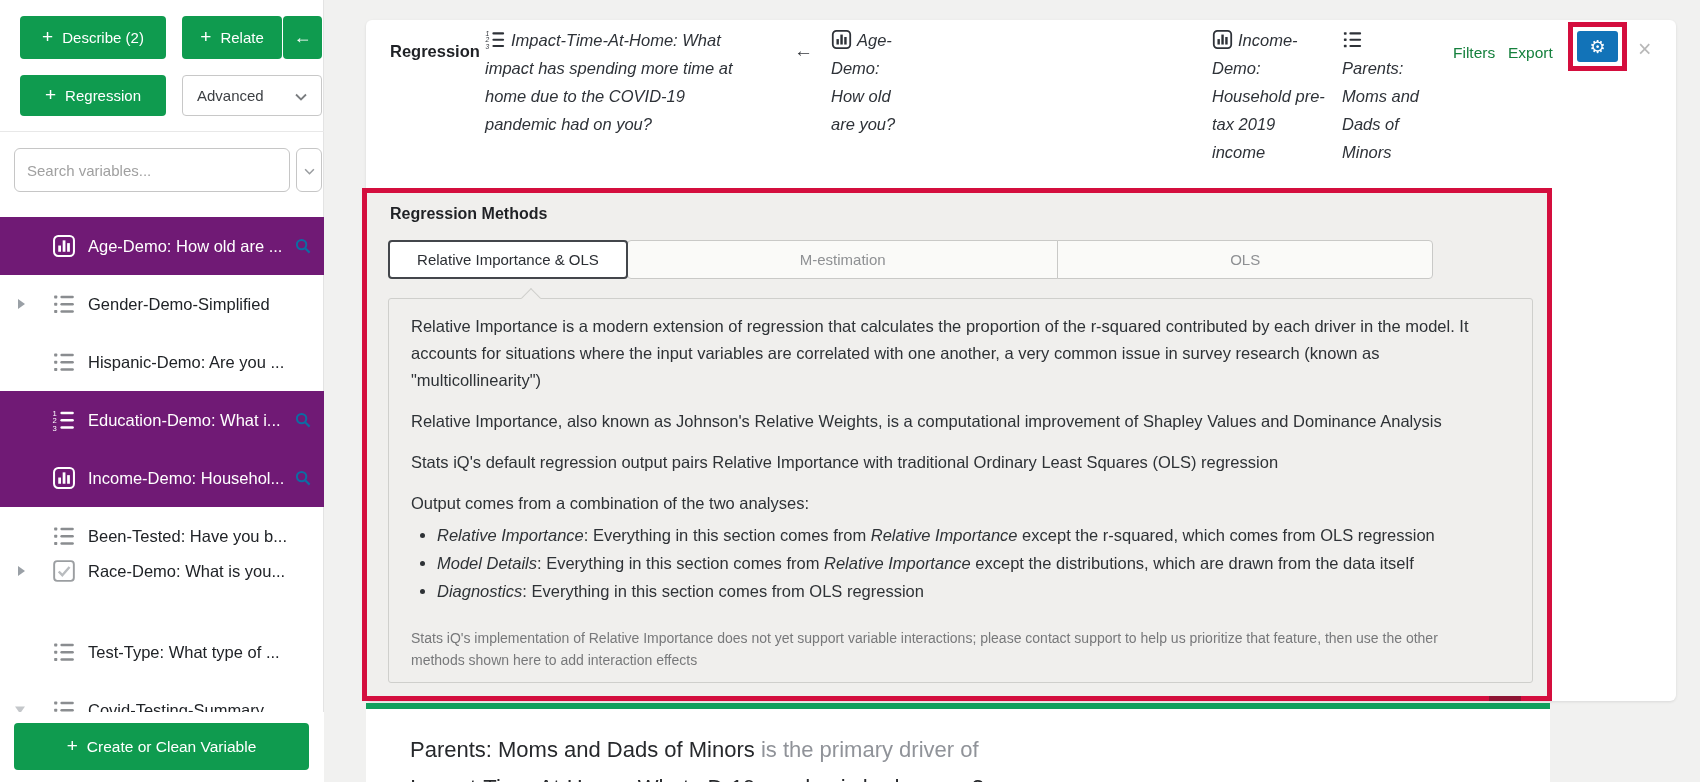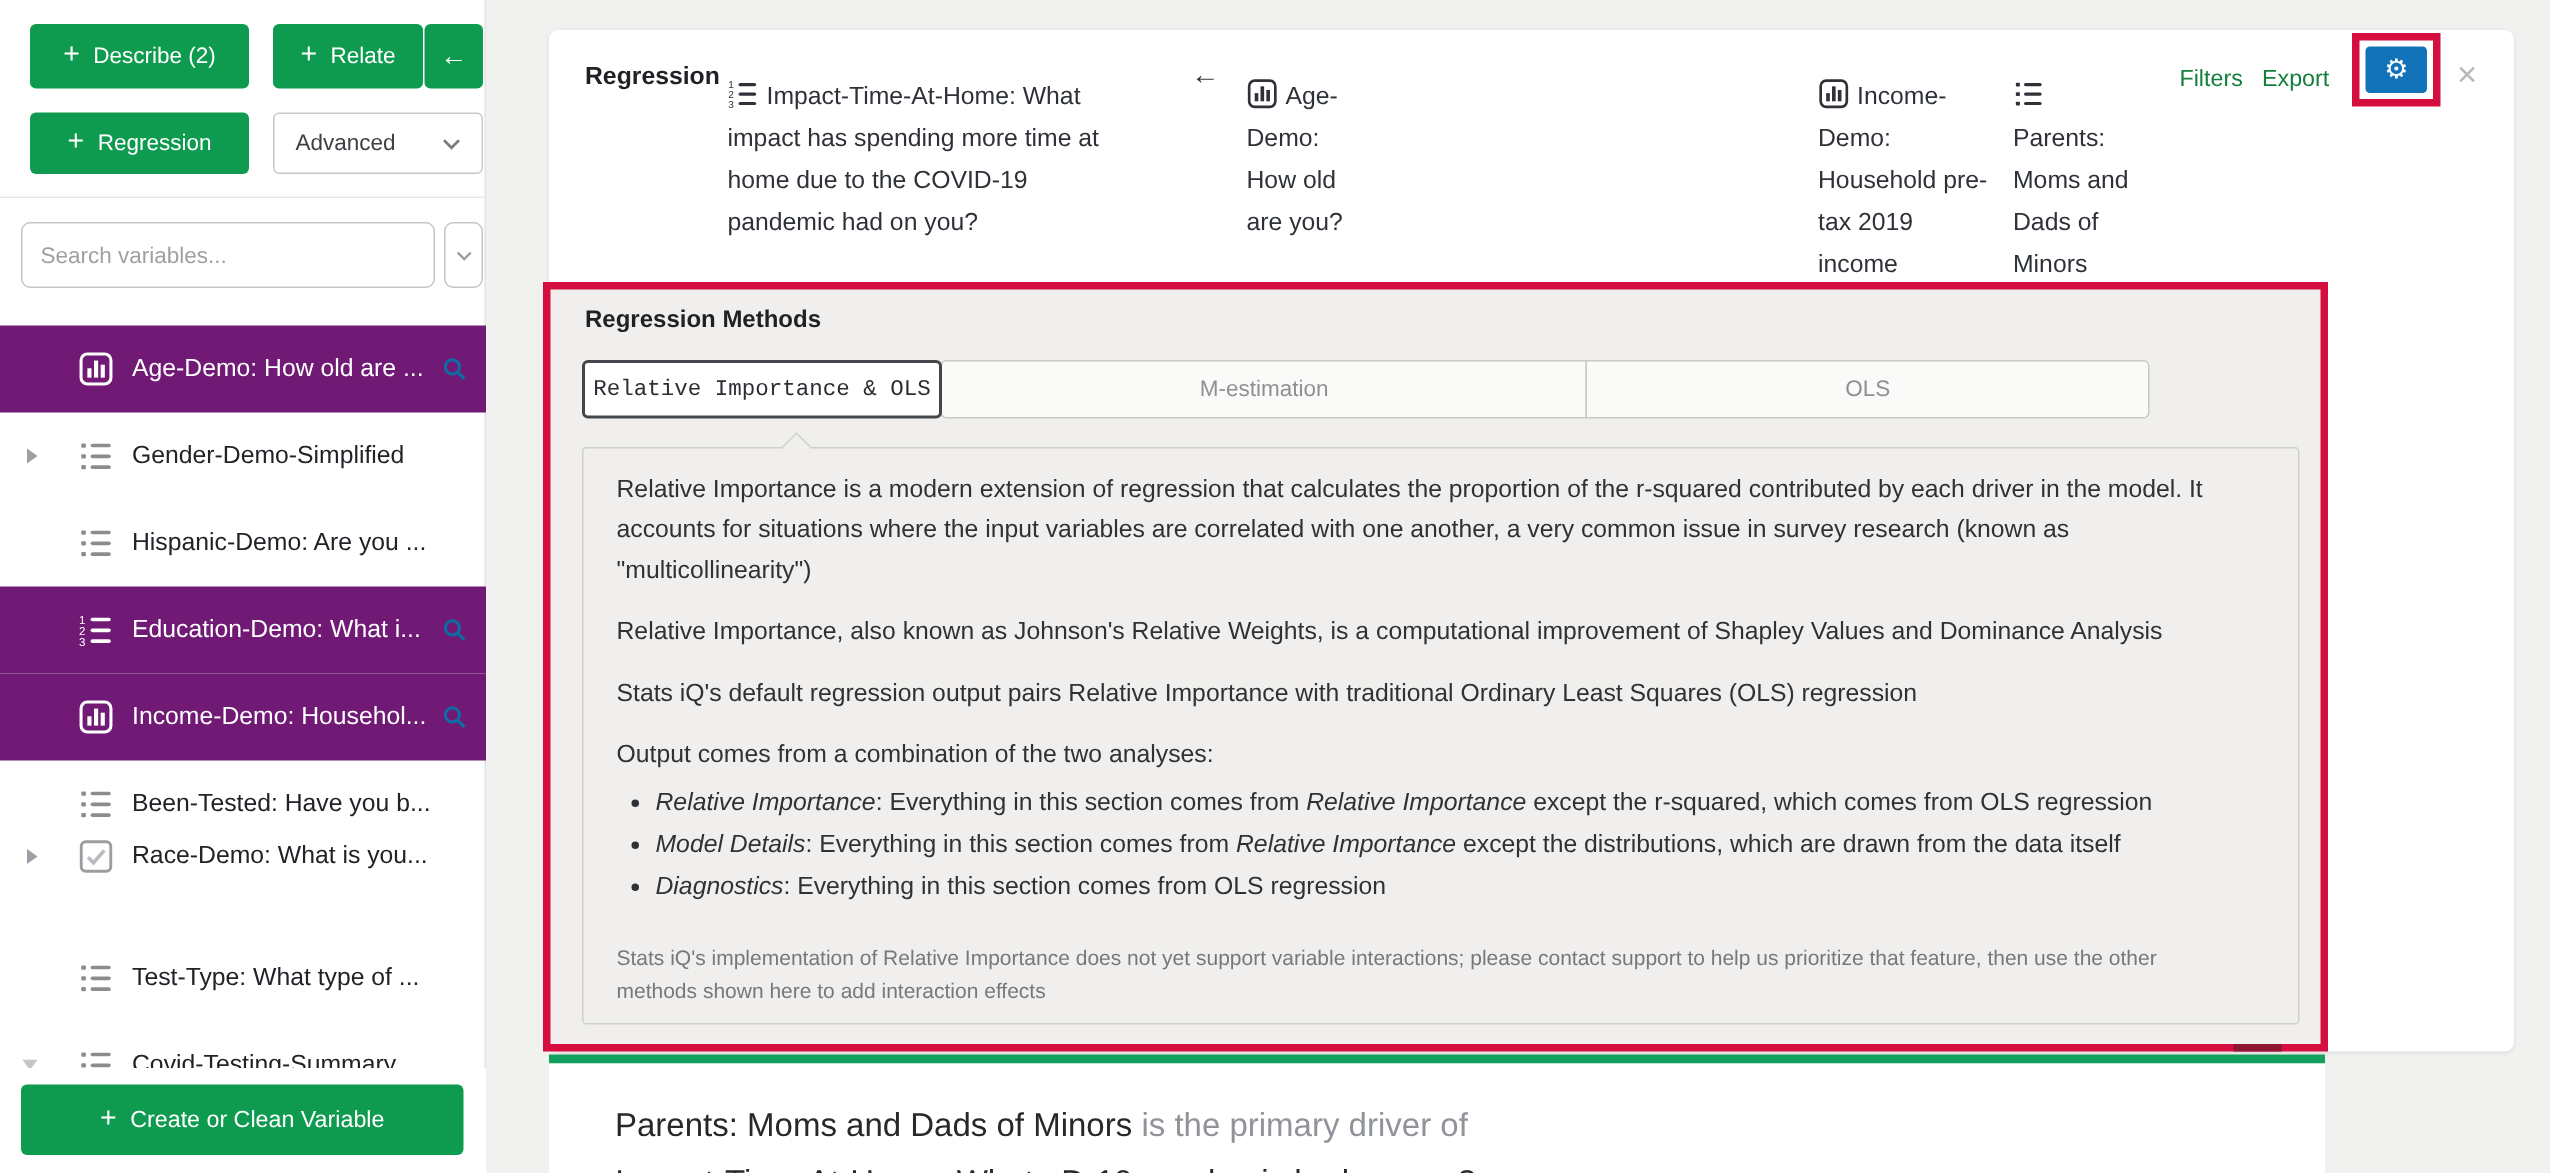--- a/index.html
+++ b/index.html
@@ -33,36 +33,36 @@
   .caret-down { position:absolute; left:15px; top:50%; transform:translateY(-50%); width:0; height:0; border-top:7px solid #c4c7ca; border-left:5px solid transparent; border-right:5px solid transparent; }
   .vmag { position:absolute; right:12px; top:50%; transform:translateY(-50%); width:18px; height:18px; color:#0d649c; }
   .vmag svg { display:block; width:100%; height:100%; }
   .sidebar-footer { position:absolute; left:0; top:712px; width:324px; height:70px; background:#fff; }
   .btn-create { left:14px; top:723px; width:295px; height:47px; font-size:15.5px; position:absolute; }
 
   
   .main-card { position:absolute; left:366px; top:20px; width:1310px; height:681px; background:#fff; border-radius:6px; box-shadow:0 1px 3px rgba(0,0,0,.10); }
   .hd { position:absolute; font-size:16.5px; line-height:28px; color:#2e3238; }
   .hd-title { left:24px; top:17px; font-weight:bold; color:#1f2125; }
-  .hcol { position:absolute; top:30px; }
+  .hcol { position:absolute; top:6px;font-style:italic; }
   .hicon { display:inline-block; width:21px; height:21px; vertical-align:-4px; margin-right:5px; color:#2e3238; }
   .hback { position:absolute; left:428px; top:20px; font-size:19px; color:#33363b; cursor:pointer; }
   .hlink { position:absolute; top:24px; font-size:15.5px; color:#15803d; cursor:pointer; }
   .gear-wrap { position:absolute; left:1202px; top:2px; border:5px solid #d40e3e; background:#fff; padding:4px; }
   .gear-btn { width:41px; height:31px; background:#1273b8; border-radius:3px; color:#fff; display:flex; align-items:center; justify-content:center; font-size:18px; cursor:pointer; font-family:"DejaVu Sans", sans-serif; }
   .close-x { position:absolute; left:1272px; top:16px; font-size:23px; color:#b8b8b8; cursor:pointer; }
 
   
   .methods { position:absolute; left:362px; top:188px; width:1190px; height:513px; border:5px solid #d40e3e; background:#f0efed; }
   .methods::after { content:""; position:absolute; right:26px; bottom:-5px; width:32px; height:5px; background:#8e1533; }
   .m-title { position:absolute; left:23px; top:12px; font-size:16px; font-weight:bold; color:#1f2125; }
   .tabs { position:absolute; left:21px; top:47px; width:1045px; height:39px; display:flex; }
   .tab { flex:1 1 auto; display:flex; align-items:center; justify-content:center; font-size:15px; color:#8e9093; background:#fafaf8; border:1px solid #c9c9c7; margin-left:-1px; cursor:pointer; }
   .tab:first-child { margin-left:0; }
-  .tab.active { flex:0 0 240px; background:#fff; border:2px solid #43464b; border-radius:4px; color:#2b2e33; z-index:2;font-family:Liberation Mono, monospace; }
+  .tab.active { flex:0 0 240px; background:#fff; border:2px solid #43464b; border-radius:4px; color:#2b2e33; z-index:2; }
   .tabs .tab:nth-child(2) { border-radius:4px 0 0 4px; }
   .tabs .tab:last-child { border-radius:0 4px 4px 0; }
   .m-panel { position:absolute; left:21px; top:105px; width:1145px; height:385px; border:1px solid #cfcfcc; border-radius:3px; background:#f0efed; padding:14px 40px 18px 22px; }
   .m-notch { position:absolute; left:135px; top:-8px; width:14px; height:14px; background:#f0efed; border-left:1px solid #cfcfcc; border-top:1px solid #cfcfcc; transform:rotate(45deg); }
   .m-panel p { font-size:16.5px; line-height:27px; color:#2e3236; }
   .m-p2, .m-p3, .m-p4 { margin-top:14px; }
   .m-panel ul { margin:4px 0 0 0; padding-left:26px; list-style:disc; }
   .m-panel li { font-size:16.5px; line-height:28px; color:#2e3236; }
   .m-footnote { margin-top:22px; font-size:14px; line-height:22px; color:#77787a; }
 

